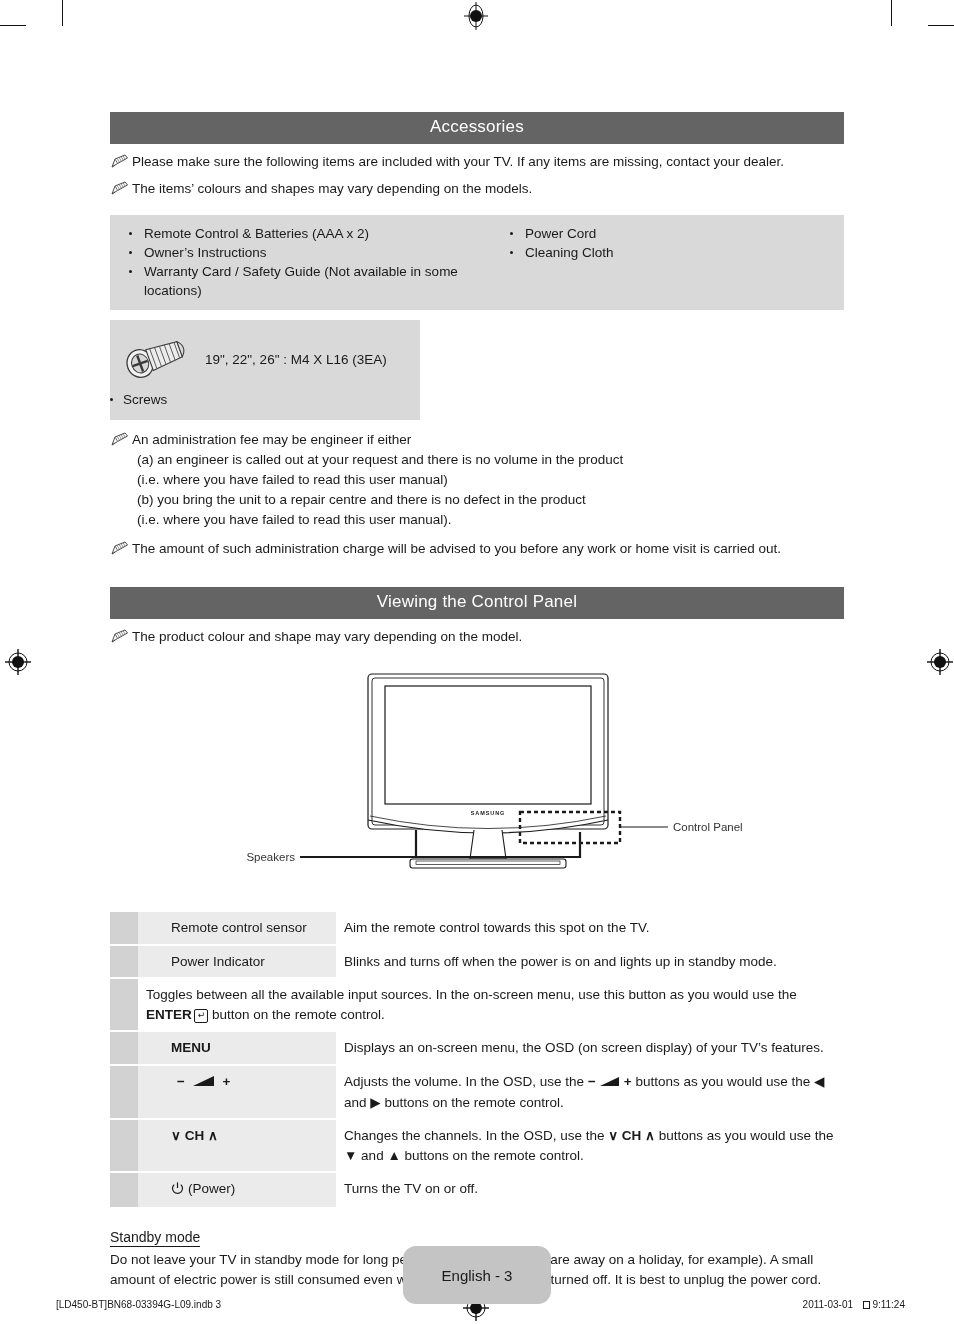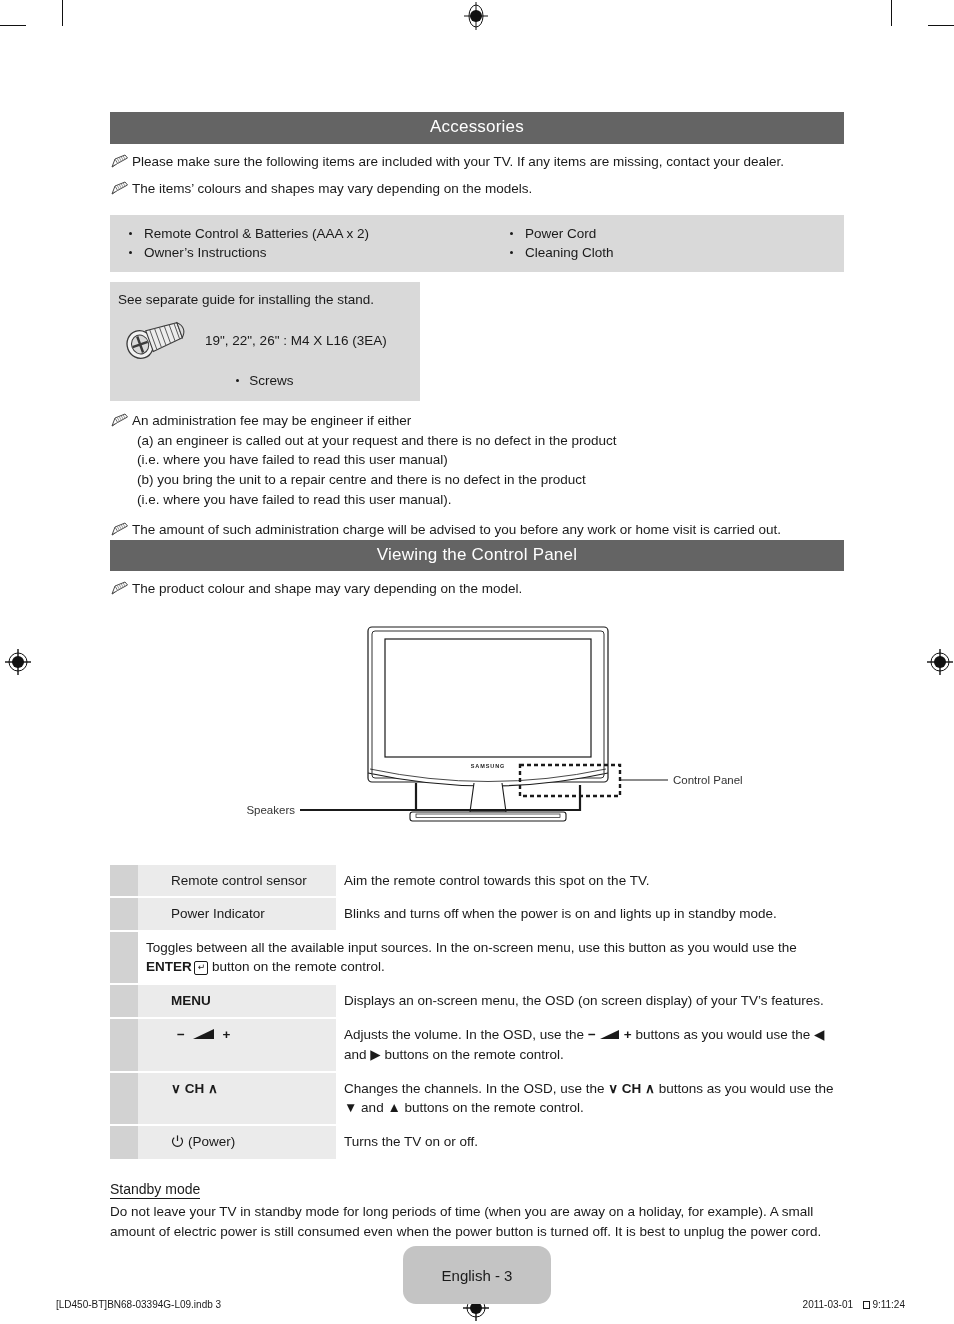--- a/index.html
+++ b/index.html
@@ -89,21 +89,21 @@
   }
   .stand-title { font-size: 13.5px; padding-left: 8px; line-height: 1.4; }
   .stand-row {
     display: flex;
     align-items: center;
     margin-top: 6px;
   }
   .screw-art { flex: 0 0 auto; width: 95px; text-align: center; }
   .screw-spec { font-size: 13.5px; }
   .stand-bullet {
-    text-align: center;
+    text-align: left;
     font-size: 13.5px;
     margin-top: 9px;
     padding-left: 0;
   }
   .stand-bullet .dot {
     display: inline-block;
     width: 3px; height: 3px;
     border-radius: 50%;
     background: #1a1a1a;
     vertical-align: middle;
@@ -282,32 +282,32 @@
       </svg>
     </span>
     <span class="note-text">The items’ colours and shapes may vary depending on the models.</span>
   </div>
 
   <div class="acc-box">
     <div class="acc-col">
       <ul class="bullets">
         <li>Remote Control &amp; Batteries (AAA x 2)</li>
         <li>Owner’s Instructions</li>
+        <li>Warranty Card / Safety Guide (Not available in some locations)</li>
       </ul>
     </div>
     <div class="acc-col right">
       <ul class="bullets">
         <li>Power Cord</li>
         <li>Cleaning Cloth</li>
       </ul>
     </div>
   </div>
 
   <div class="stand-box">
-    <div class="stand-title">See separate guide for installing the stand.</div>
     <div class="stand-row">
       <div class="screw-art">
         <svg width="78" height="44" viewBox="0 0 78 44">
           <g transform="rotate(-20 39 22)">
             <ellipse cx="20" cy="22" rx="13" ry="14" fill="#f2f2f2" stroke="#3a3a3a" stroke-width="1.3"></ellipse>
             <ellipse cx="20" cy="22" rx="8.5" ry="9.5" fill="#d8d8d8" stroke="#3a3a3a" stroke-width="1"></ellipse>
             <path d="M20 13.5 L20 30.5 M12 22 L28 22" stroke="#3a3a3a" stroke-width="2.4"></path>
             <path d="M30 11 L62 14 L62 30 L30 33 Z" fill="#ececec" stroke="#3a3a3a" stroke-width="1.1"></path>
             <path d="M34 11.3 L34 32.7 M39 11.8 L39 32.3 M44 12.2 L44 31.8 M49 12.6 L49 31.4 M54 13 L54 31 M59 13.4 L59 30.6" stroke="#5a5a5a" stroke-width=".9"></path>
             <path d="M62 14 Q70 22 62 30 Z" fill="#dcdcdc" stroke="#3a3a3a" stroke-width="1"></path>
@@ -325,39 +325,39 @@
     <span class="note-icon">
       <svg width="19" height="15" viewBox="0 0 19 15">
         <path d="M2 13 L5 5 L15 1 L17.5 4 L7.5 9.5 Z" fill="none" stroke="#4a4a4a" stroke-width="1"></path>
         <path d="M5.2 5.4 L7.6 9.3" stroke="#4a4a4a" stroke-width=".8"></path>
         <path d="M7.2 4.5 L9.4 8.2 M9.2 3.6 L11.3 7.2 M11.2 2.8 L13.2 6.2 M13.2 2 L15.1 5.2" stroke="#6a6a6a" stroke-width=".7"></path>
         <path d="M2 13 L5.2 10.8" stroke="#4a4a4a" stroke-width=".8"></path>
       </svg>
     </span>
     <span class="note-text">An administration fee may be engineer if either</span>
   </div>
-  <div class="subline">(a) an engineer is called out at your request and there is no defect in the product</div>
+  <div class="subline">(a) an engineer is called out at your request and there is no volume in the product</div>
   <div class="subline">(i.e. where you have failed to read this user manual)</div>
   <div class="subline">(b) you bring the unit to a repair centre and there is no defect in the product</div>
   <div class="subline">(i.e. where you have failed to read this user manual).</div>
 
   <div class="note" style="margin-top:10px;">
     <span class="note-icon">
       <svg width="19" height="15" viewBox="0 0 19 15">
         <path d="M2 13 L5 5 L15 1 L17.5 4 L7.5 9.5 Z" fill="none" stroke="#4a4a4a" stroke-width="1"></path>
         <path d="M5.2 5.4 L7.6 9.3" stroke="#4a4a4a" stroke-width=".8"></path>
         <path d="M7.2 4.5 L9.4 8.2 M9.2 3.6 L11.3 7.2 M11.2 2.8 L13.2 6.2 M13.2 2 L15.1 5.2" stroke="#6a6a6a" stroke-width=".7"></path>
         <path d="M2 13 L5.2 10.8" stroke="#4a4a4a" stroke-width=".8"></path>
       </svg>
     </span>
     <span class="note-text">The amount of such administration charge will be advised to you before any work or home visit is carried out.</span>
   </div>
 
   
-  <div class="section-bar" style="margin-top:0;">
+  <div class="section-bar" style="margin-top:28px;">
     <span>Viewing the Control Panel</span>
   </div>
 
   <div class="note">
     <span class="note-icon">
       <svg width="19" height="15" viewBox="0 0 19 15">
         <path d="M2 13 L5 5 L15 1 L17.5 4 L7.5 9.5 Z" fill="none" stroke="#4a4a4a" stroke-width="1"></path>
         <path d="M5.2 5.4 L7.6 9.3" stroke="#4a4a4a" stroke-width=".8"></path>
         <path d="M7.2 4.5 L9.4 8.2 M9.2 3.6 L11.3 7.2 M11.2 2.8 L13.2 6.2 M13.2 2 L15.1 5.2" stroke="#6a6a6a" stroke-width=".7"></path>
         <path d="M2 13 L5.2 10.8" stroke="#4a4a4a" stroke-width=".8"></path>

